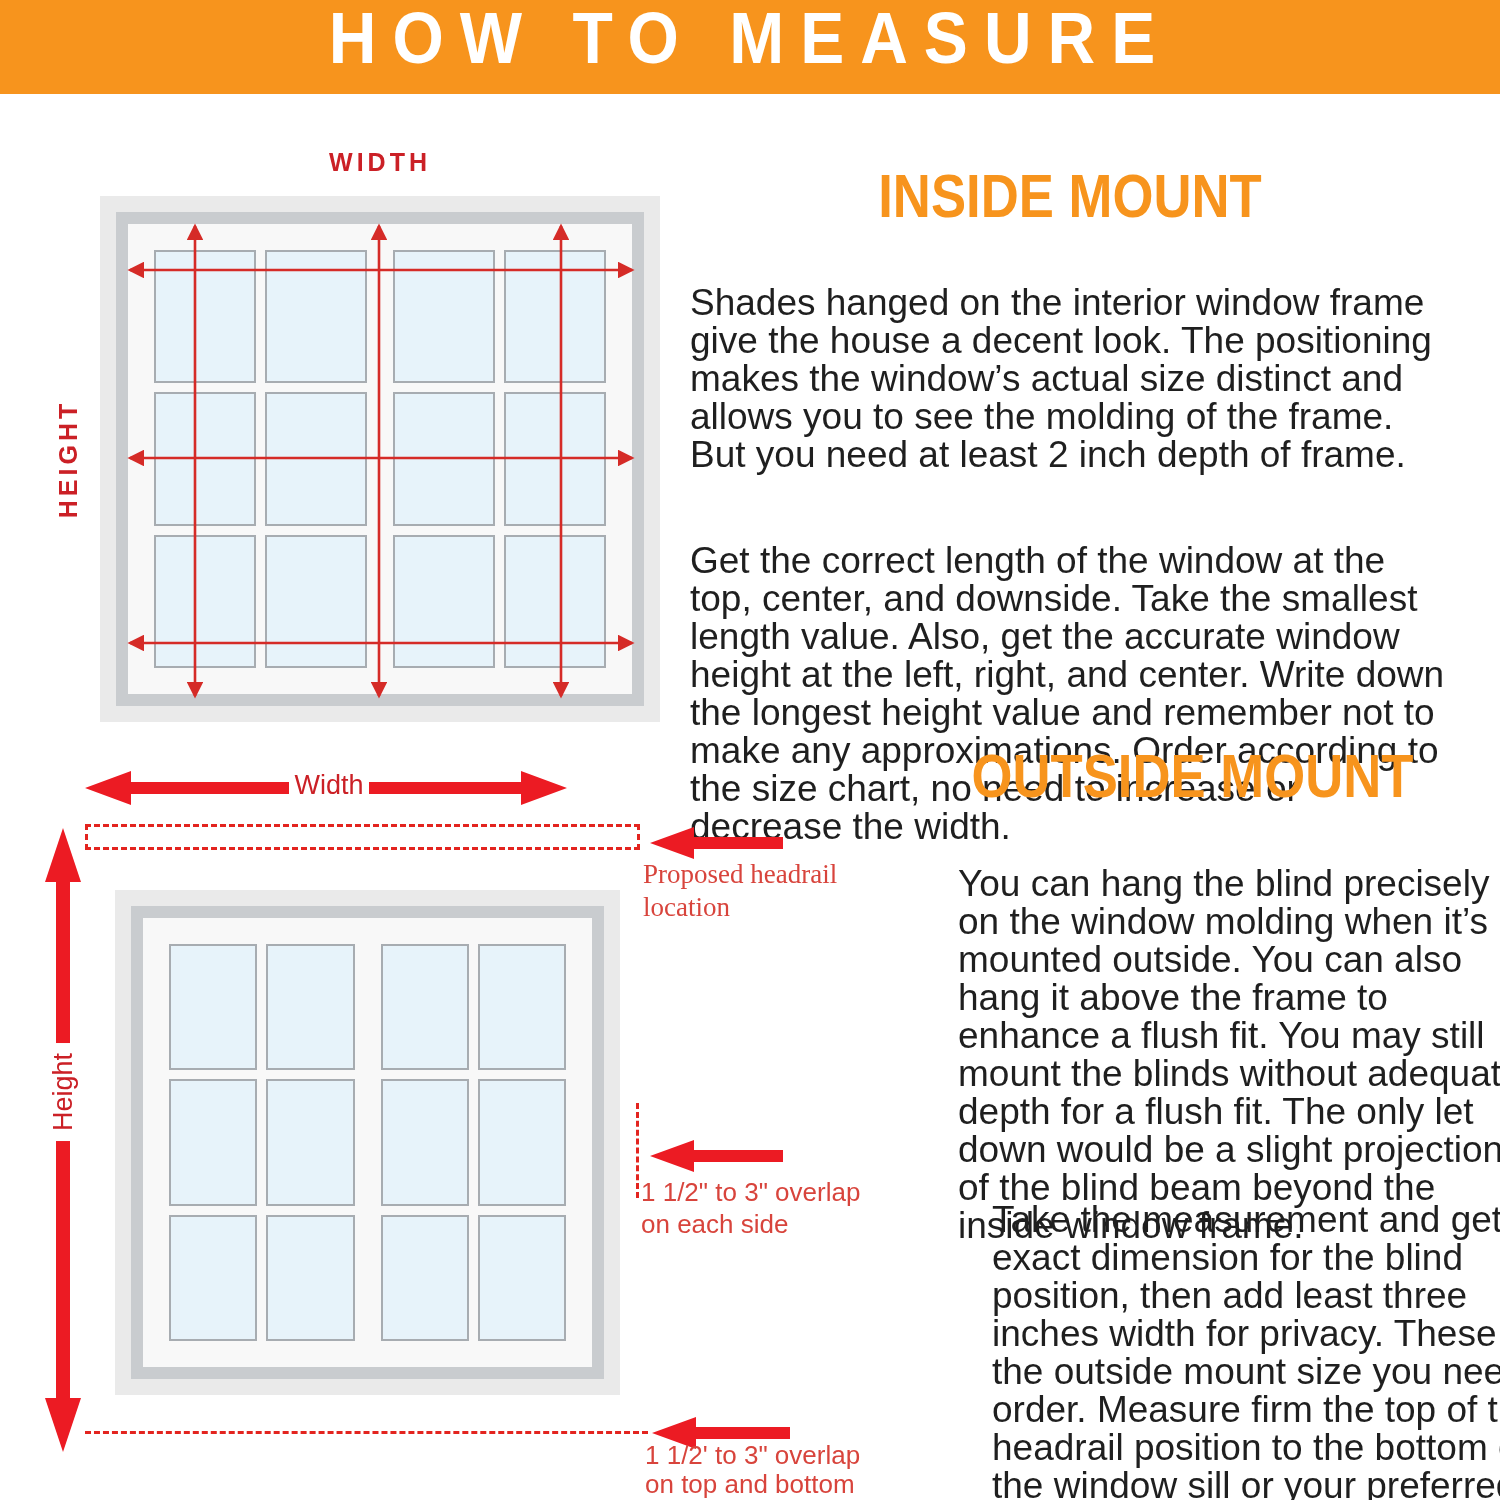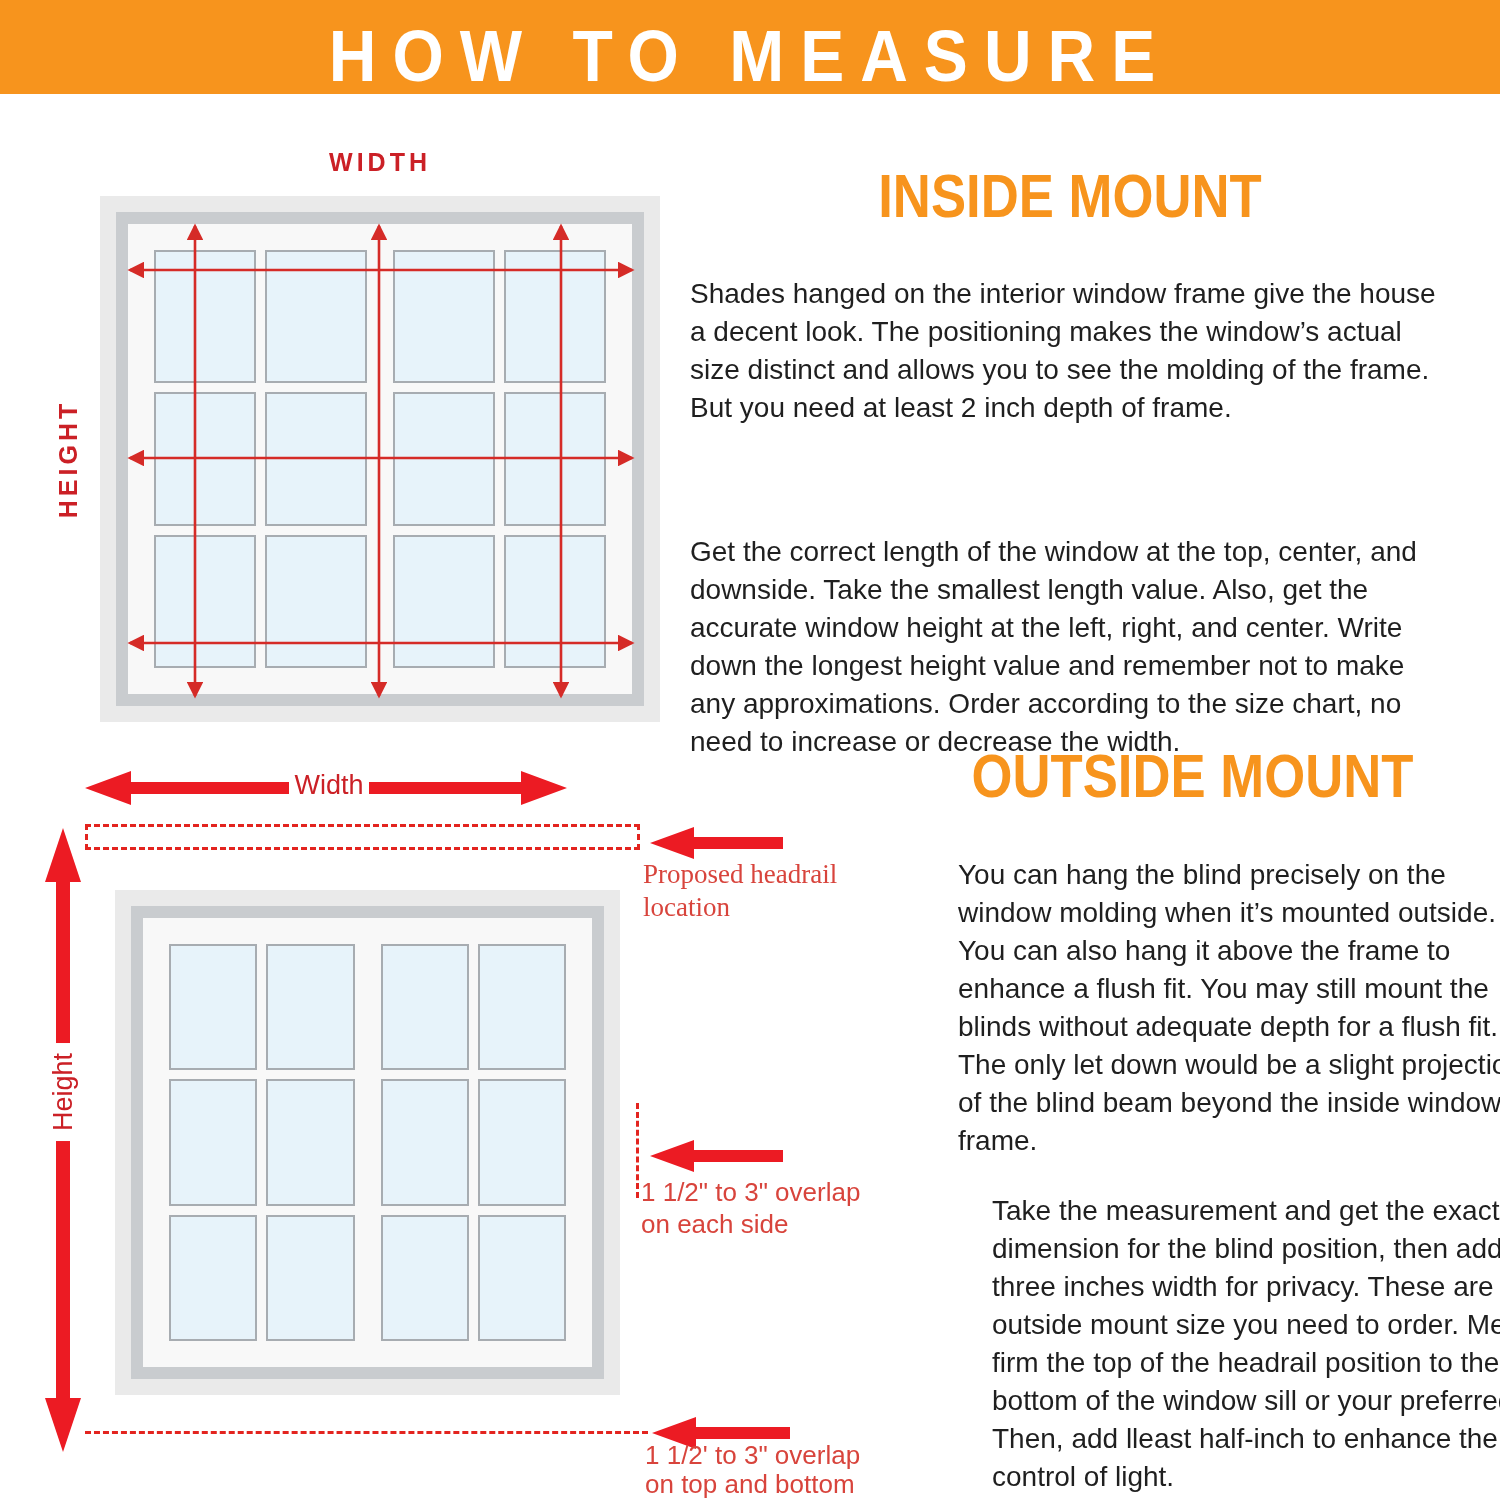--- a/index.html
+++ b/index.html
@@ -4,21 +4,21 @@
 <style>
   html,body { margin:0; padding:0; }
   body {
     width:1500px; height:1500px; position:relative; background:#ffffff;
     font-family:"Liberation Sans","DejaVu Sans",sans-serif; overflow:hidden;
   }
 
   
   .banner {
     position:absolute; left:0; top:0; width:1500px; height:94px;
-    background:#F7941D; display:flex; align-items:flex-end; justify-content:center;
+    background:#F7941D; display:flex; align-items:flex-start; justify-content:center;
   }
   .banner-title {
     color:#ffffff; font-weight:bold; font-size:66px; letter-spacing:16px;
     transform:scaleY(1.1); white-space:nowrap;
   }
 
   
   .window { position:absolute; background:#EAEAEA; }
   .window .band { position:absolute; inset:16px; background:#C9CCCF; }
   .window .sash-area { position:absolute; inset:12px; background:#F8F8F8; }
@@ -59,21 +59,21 @@
   .side-label   { position:absolute; left:641px; top:1176px; width:242px; font-size:26px; line-height:32px; }
   .bottom-label { position:absolute; left:645px; top:1441px; width:248px; font-size:26px; line-height:29px; }
 
   
   .section-heading {
     position:absolute; text-align:center; color:#F7941D; font-weight:bold;
     font-size:62px; transform:scaleX(0.85); white-space:nowrap;
   }
   .inside-heading { left:700px; top:160px; width:740px; }
   .outside-heading { left:905px; top:740px; width:575px; }
-  .body-par { position:absolute; color:#1f1f1f; font-size:28px; line-height:38px; }
+  .body-par { position:absolute; color:#1f1f1f; font-size:37px; line-height:38px; }
   .inside-p1 { left:690px; top:247px; width:755px; }
   .inside-p2 { left:690px; top:505px; width:755px; }
   .outside-p1 { left:958px; top:828px; width:575px; }
   .outside-p2 { left:957px; top:1164px; width:592px;margin-left:35px; }
 </style>
 </head>
 <body>
 
 <div class="banner">
   <div class="banner-title">HOW TO MEASURE</div>

